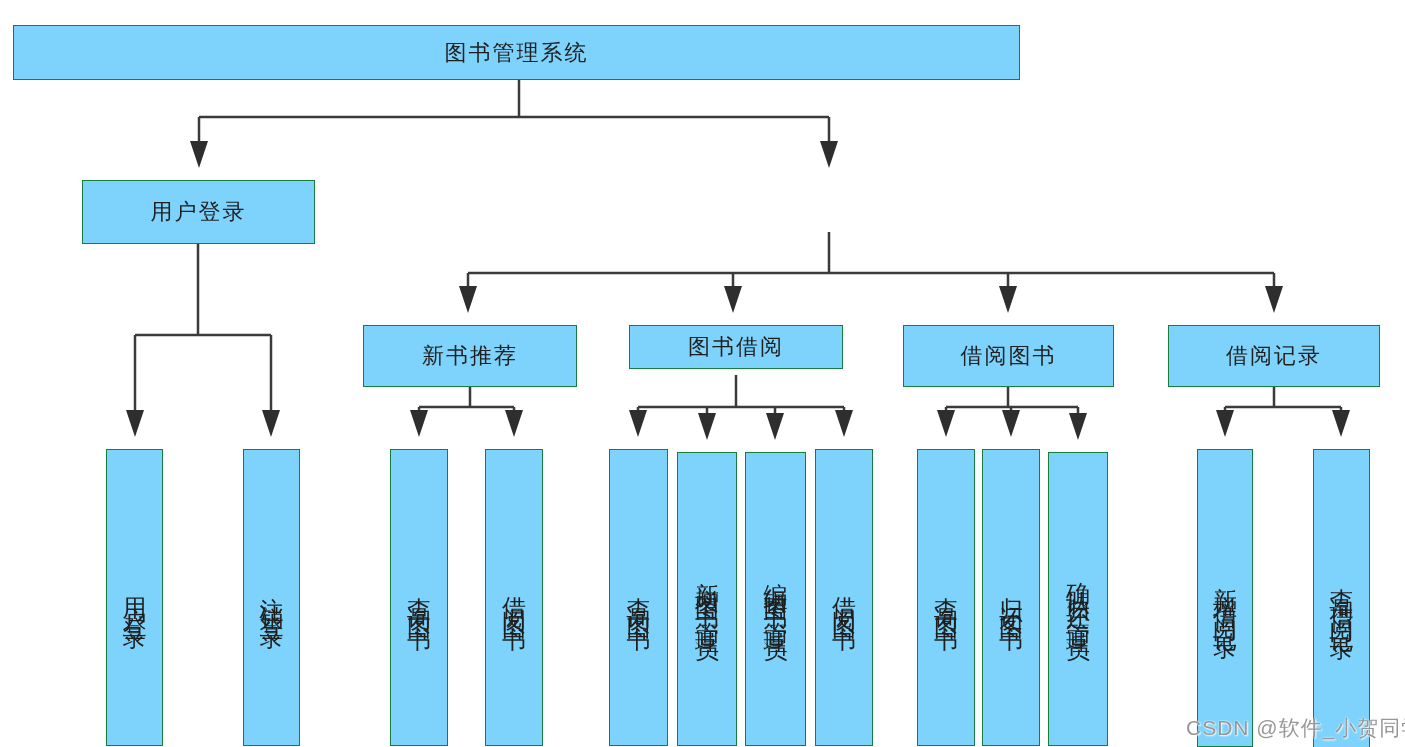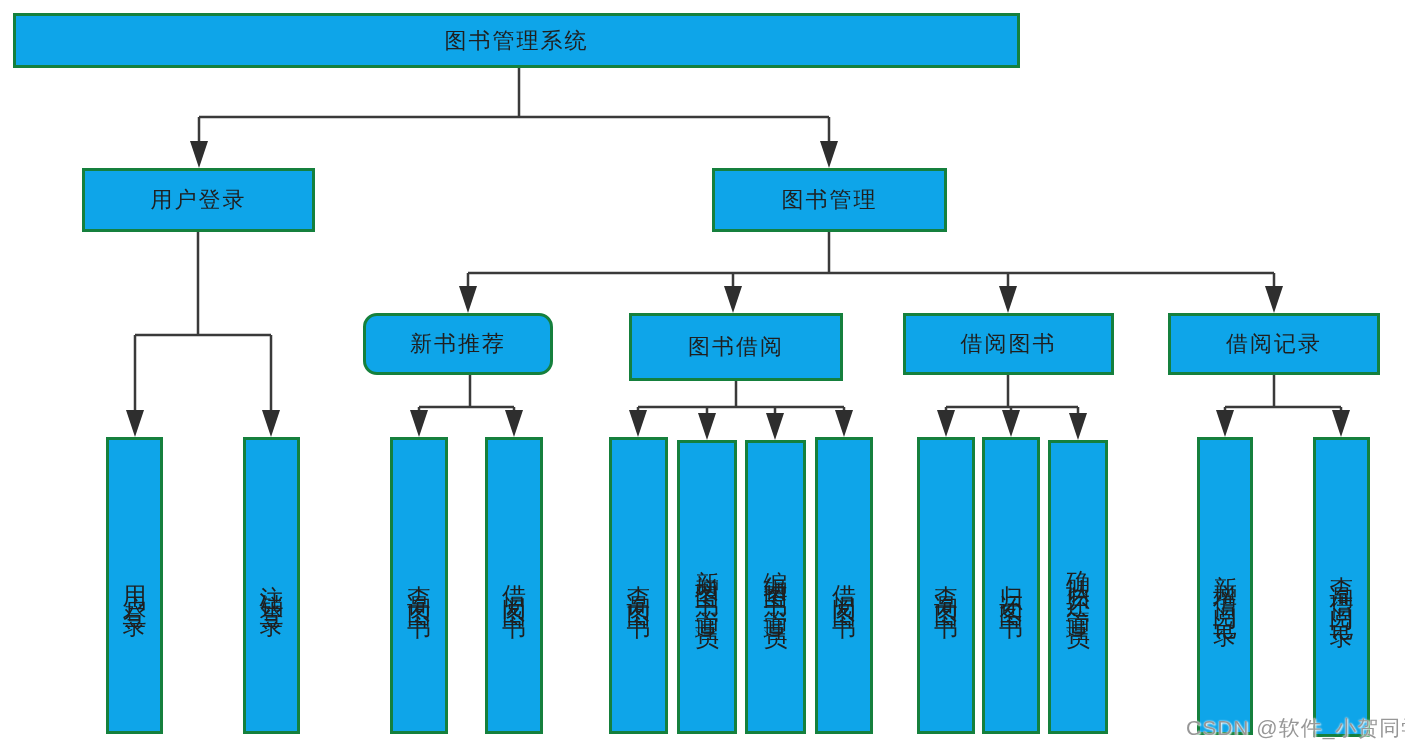--- a/index.html
+++ b/index.html
@@ -13,30 +13,31 @@
   }
   svg.connectors {
     position: absolute;
     left: 0; top: 0;
     width: 1405px; height: 747px;
     z-index: 1;
   }
   .node {
     position: absolute;
     box-sizing: border-box;
-    border: 3px solid #15803d;
-    background: #0ea5e9;
+    border: 1px solid #15803d;
+    background: #7dd3fc;
     display: flex;
     align-items: center;
     justify-content: center;
     color: #1f1f1f;
     font-size: 22px;
     letter-spacing: 2px;
     z-index: 2;
     white-space: nowrap;
+    margin-top: 12px;
   }
   .vnode {
     writing-mode: vertical-rl;
     text-orientation: mixed;
     font-size: 24px;
     letter-spacing: 10px;
     white-space: normal;
   }
   .watermark {
     position: absolute;
@@ -101,24 +102,23 @@
     <g>
       <path d="M1274 375 V407 M1225 407 H1341 M1225 407 V410 M1341 407 V410"></path>
       <polygon fill="#2e2e2e" stroke="none" points="1216,410 1234,410 1225,437"></polygon>
       <polygon fill="#2e2e2e" stroke="none" points="1332,410 1350,410 1341,437"></polygon>
     </g>
   </svg>
 
   <div class="node" style="left:13px; top:13px; width:1007px; height:55px;">图书管理系统</div>
 
   <div class="node" style="left:82px; top:168px; width:233px; height:64px;">用户登录</div>
-  <div class="node" style="left:712px; top:168px; width:235px; height:64px;">图书管理</div>
 
-  <div class="node" style="left:363px; top:313px; width:190px; height:62px;border-radius:14px;">新书推荐</div>
-  <div class="node" style="left:629px; top:313px; width:214px; height:68px;">图书借阅</div>
+  <div class="node" style="left:363px; top:313px; width:214px; height:62px;">新书推荐</div>
+  <div class="node" style="left:629px; top:313px; width:214px; height:44px;">图书借阅</div>
   <div class="node" style="left:903px; top:313px; width:211px; height:62px;">借阅图书</div>
   <div class="node" style="left:1168px; top:313px; width:212px; height:62px;">借阅记录</div>
 
   <div class="node vnode" style="left:106px; top:437px; width:57px; height:297px;">用户登录</div>
   <div class="node vnode" style="left:243px; top:437px; width:57px; height:297px;">注销登录</div>
 
   <div class="node vnode" style="left:390px; top:437px; width:58px; height:297px;">查询图书</div>
   <div class="node vnode" style="left:485px; top:437px; width:58px; height:297px;">借阅图书</div>
 
   <div class="node vnode" style="left:609px; top:437px; width:59px; height:297px;">查询图书</div>

